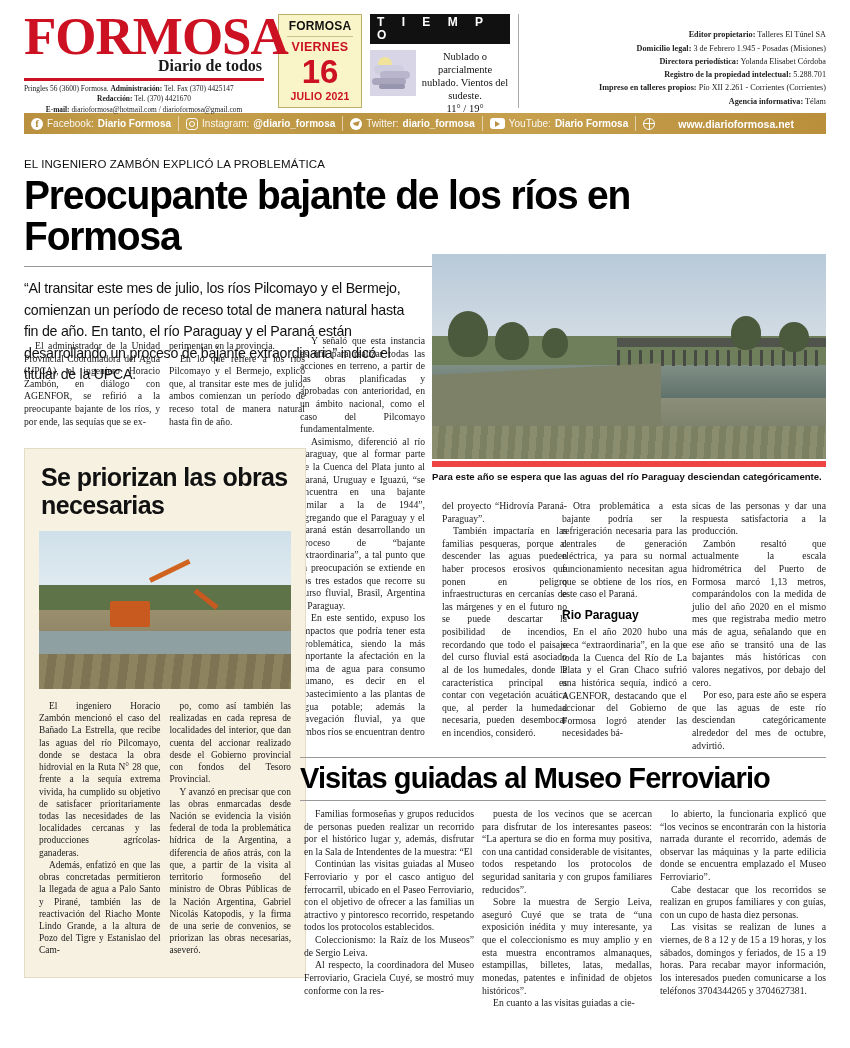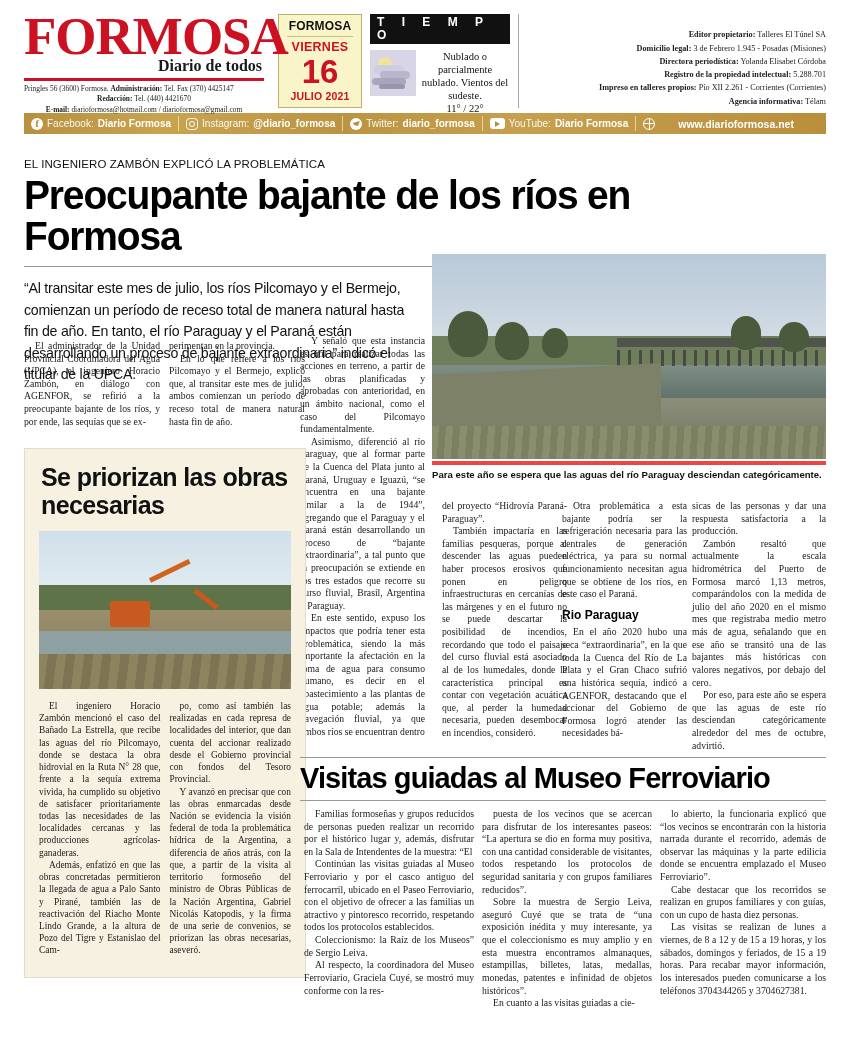--- a/index.html
+++ b/index.html
@@ -119,21 +119,21 @@
   .bank2 { position:absolute; left:0; width:58%; bottom:0; height:44%; background:#7d8168; transform:skewY(-3deg); }
   .pier { position:absolute; left:47%; top:41%; width:53%; height:9px; background:#50544c; }
   .pier2 { position:absolute; left:47%; top:47%; width:53%; height:16px;
            background:repeating-linear-gradient(90deg,#474b44 0 3px,transparent 3px 11px); }
   .tree { position:absolute; background:#4b5a3c; border-radius:50% 50% 45% 45%; }
   .grass { position:absolute; left:0; bottom:0; width:100%; height:16%;
            background:repeating-linear-gradient(94deg,#8a8e6e 0 7px,#7c8063 7px 14px); }
   .photo-cap {
     position:absolute; left:432px; top:461px; width:394px;
     font-family:"Liberation Sans", sans-serif; font-weight:bold; font-size:9.6px;
-    border-top:4px solid #ef4444; padding-top:4px; color:#111;
+    border-top:6px solid #ef4444; padding-top:4px; color:#111;
   }
 
   
   .col { font-size:9.7px; line-height:1.30; text-align:justify; color:#1a1a1a; }
   .col p { margin:0; text-indent:11px; }
   .col p + p { margin-top:0px; }
   .col p.noind { text-indent:0; }
 
   .c1 { position:absolute; left:24px;  top:340px; width:136px; }
   .c2 { position:absolute; left:169px; top:340px; width:136px; }
@@ -195,21 +195,21 @@
 
     <div class="mh-logo">
       <div class="logo-word">FORMOSA</div>
       <div class="logo-sub">Diario de todos</div>
       <div class="logo-rule"></div>
       <div class="logo-addr">
         <div class="l1"><span>Pringles 56 (3600) Formosa.</span>
           <b>Administración:</b>
           <span>Tel. Fax (370) 4425147</span></div>
         <div><b>Redacción:</b>
-          <span>Tel. (440) 4421670</span></div>
+          <span>Tel. (370) 4421670</span></div>
         <div><b>E-mail:</b>
           <span>diarioformosa@hotmail.com  /  diarioformosa@gmail.com</span></div>
       </div>
     </div>
 
     <div class="mh-date">
       <div class="d-city">FORMOSA</div>
       <div class="d-sep"></div>
       <div class="d-day">VIERNES</div>
       <div class="d-num">16</div>
@@ -221,21 +221,21 @@
       <div class="w-body">
         <div class="w-icon">
           <div class="sun"></div>
             <div class="c1"></div>
             <div class="c2"></div>
             <div class="c3"></div>
             <div class="c4"></div>
         </div>
         <div class="w-text">
           <div>Nublado o parcialmente nublado. Vientos del sudeste.</div>
-          <div>11° / 22°</div>
+          <div>11° / 19°</div>
         </div>
       </div>
     </div>
 
     <div class="mh-pub">
       <div><b>Editor propietario:</b> <span>Talleres El Túnel SA</span></div>
       <div><b>Domicilio legal:</b> <span>3 de Febrero 1.945 - Posadas (Misiones)</span></div>
       <div><b>Directora periodística:</b> <span>Yolanda Elisabet Córdoba</span></div>
       <div><b>Registro de la propiedad intelectual:</b> <span>5.288.701</span></div>
       <div><b>Impreso en talleres propios:</b> <span>Pío XII 2.261 - Corrientes (Corrientes)</span></div>

